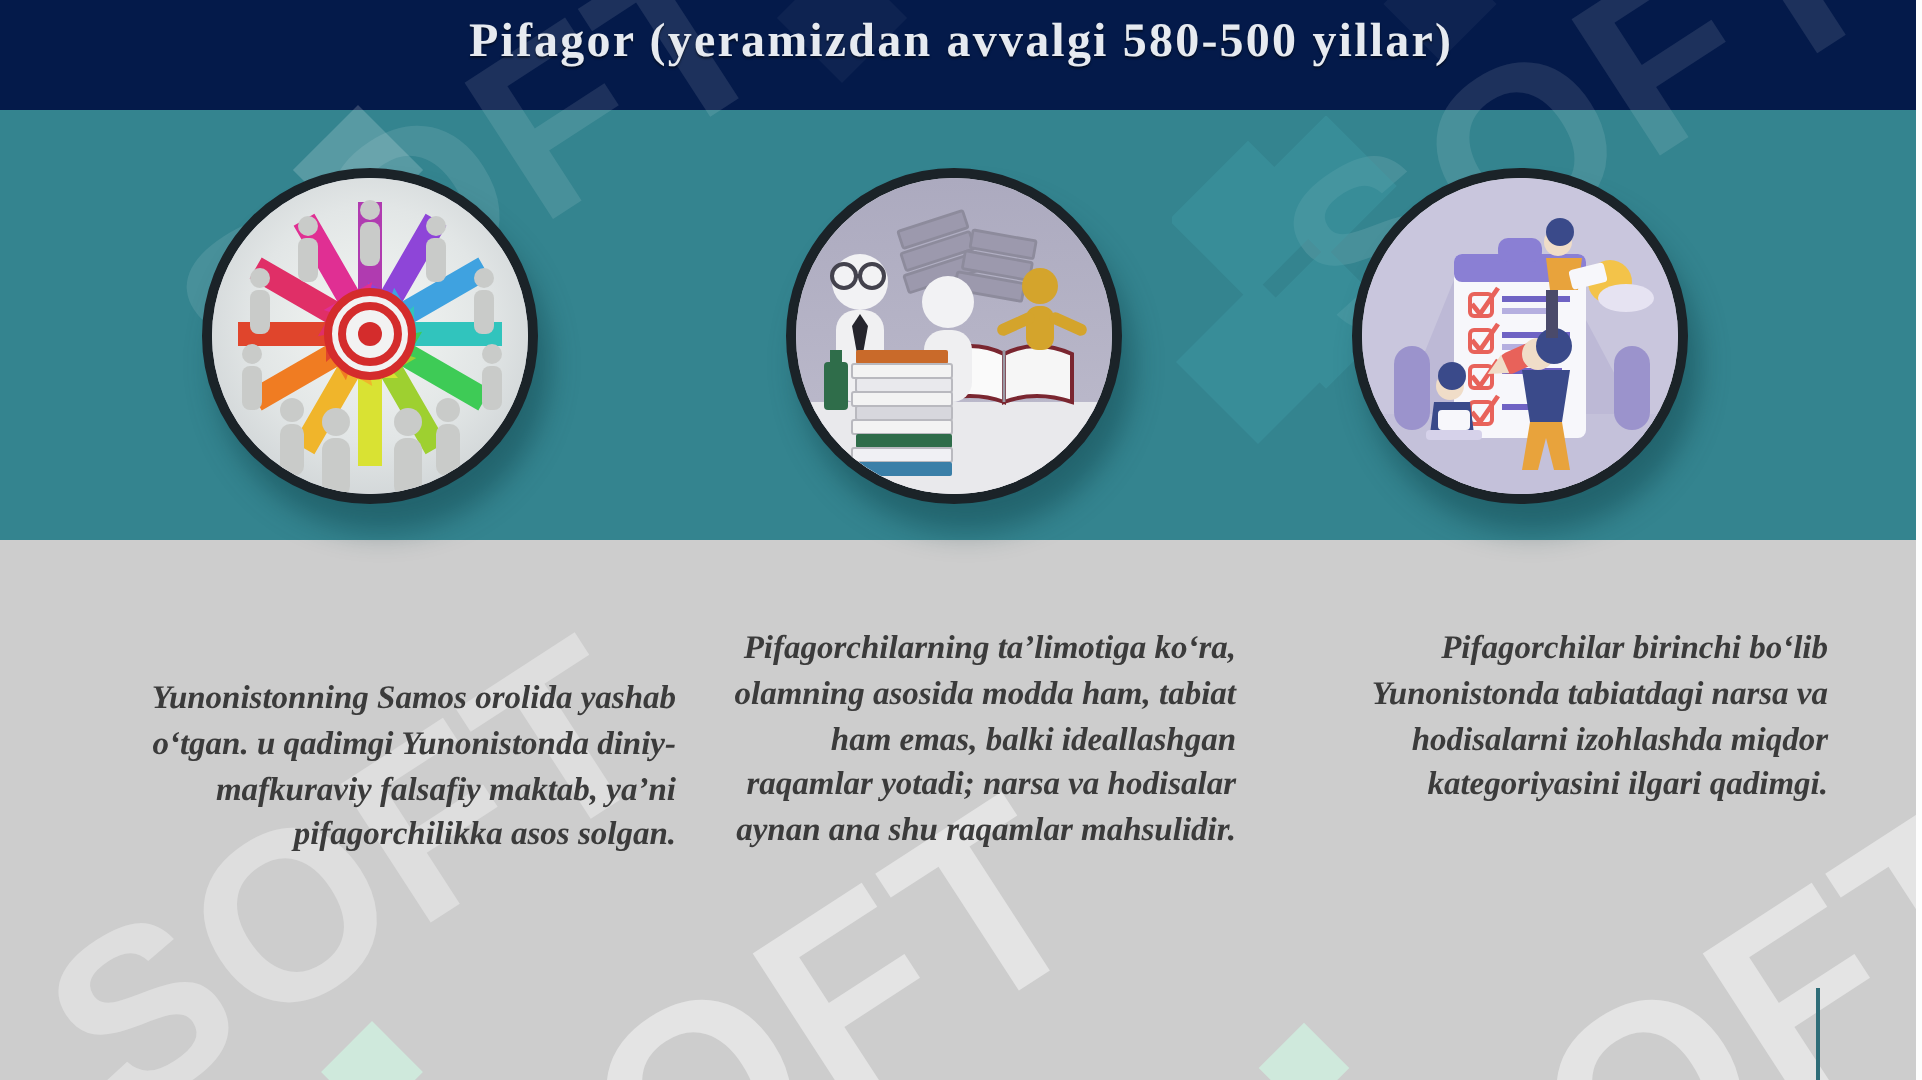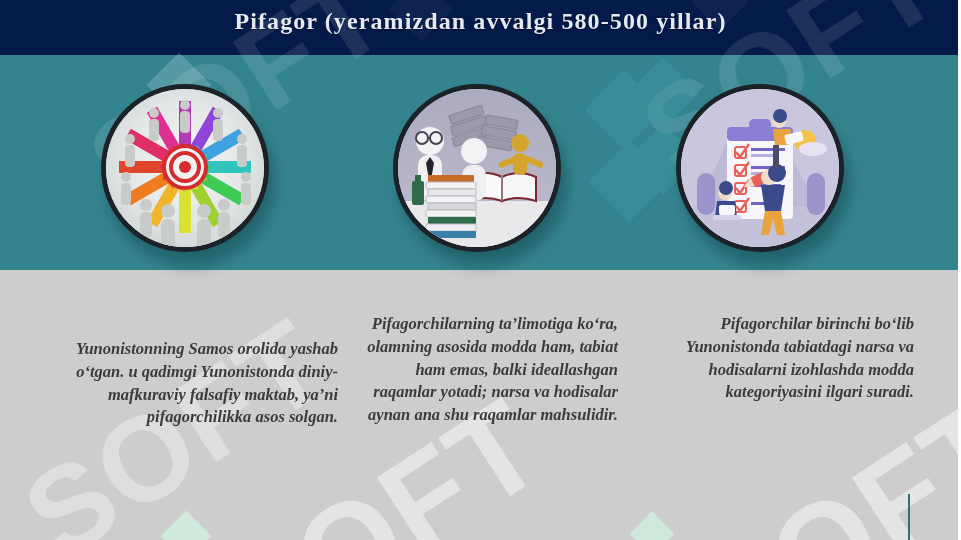--- a/index.html
+++ b/index.html
@@ -439,18 +439,18 @@
           <path d="M36 112 L54 112 L56 128 L34 128 Z" fill="#3a4a8a"></path>
           <rect x="32" y="126" width="28" height="5" rx="2" fill="#d6d2ea"></rect>
           <rect x="38" y="116" width="16" height="10" rx="2" fill="#f7f7fb"></rect>
         </g>
       </svg>
     </div>
   </div>
 
   <div class="col col-1">Yunonistonning Samos orolida yashab o‘tgan. u qadimgi Yunonistonda diniy-mafkuraviy falsafiy maktab, ya’ni pifagorchilikka asos solgan.</div>
   <div class="col col-2">Pifagorchilarning ta’limotiga ko‘ra, olamning asosida modda ham, tabiat ham emas, balki ideallashgan raqamlar yotadi; narsa va hodisalar aynan ana shu raqamlar mahsulidir.</div>
-  <div class="col col-3">Pifagorchilar birinchi bo‘lib Yunonistonda tabiatdagi narsa va hodisalarni izohlashda modda kategoriyasini ilgari suradi.</div>
+  <div class="col col-3">Pifagorchilar birinchi bo‘lib Yunonistonda tabiatdagi narsa va hodisalarni izohlashda miqdor kategoriyasini ilgari qadimgi.</div>
 
   <div class="accent-rule"></div>
 
   <div class="edge-white-right"></div>
 </div>
 
 </body></html>

